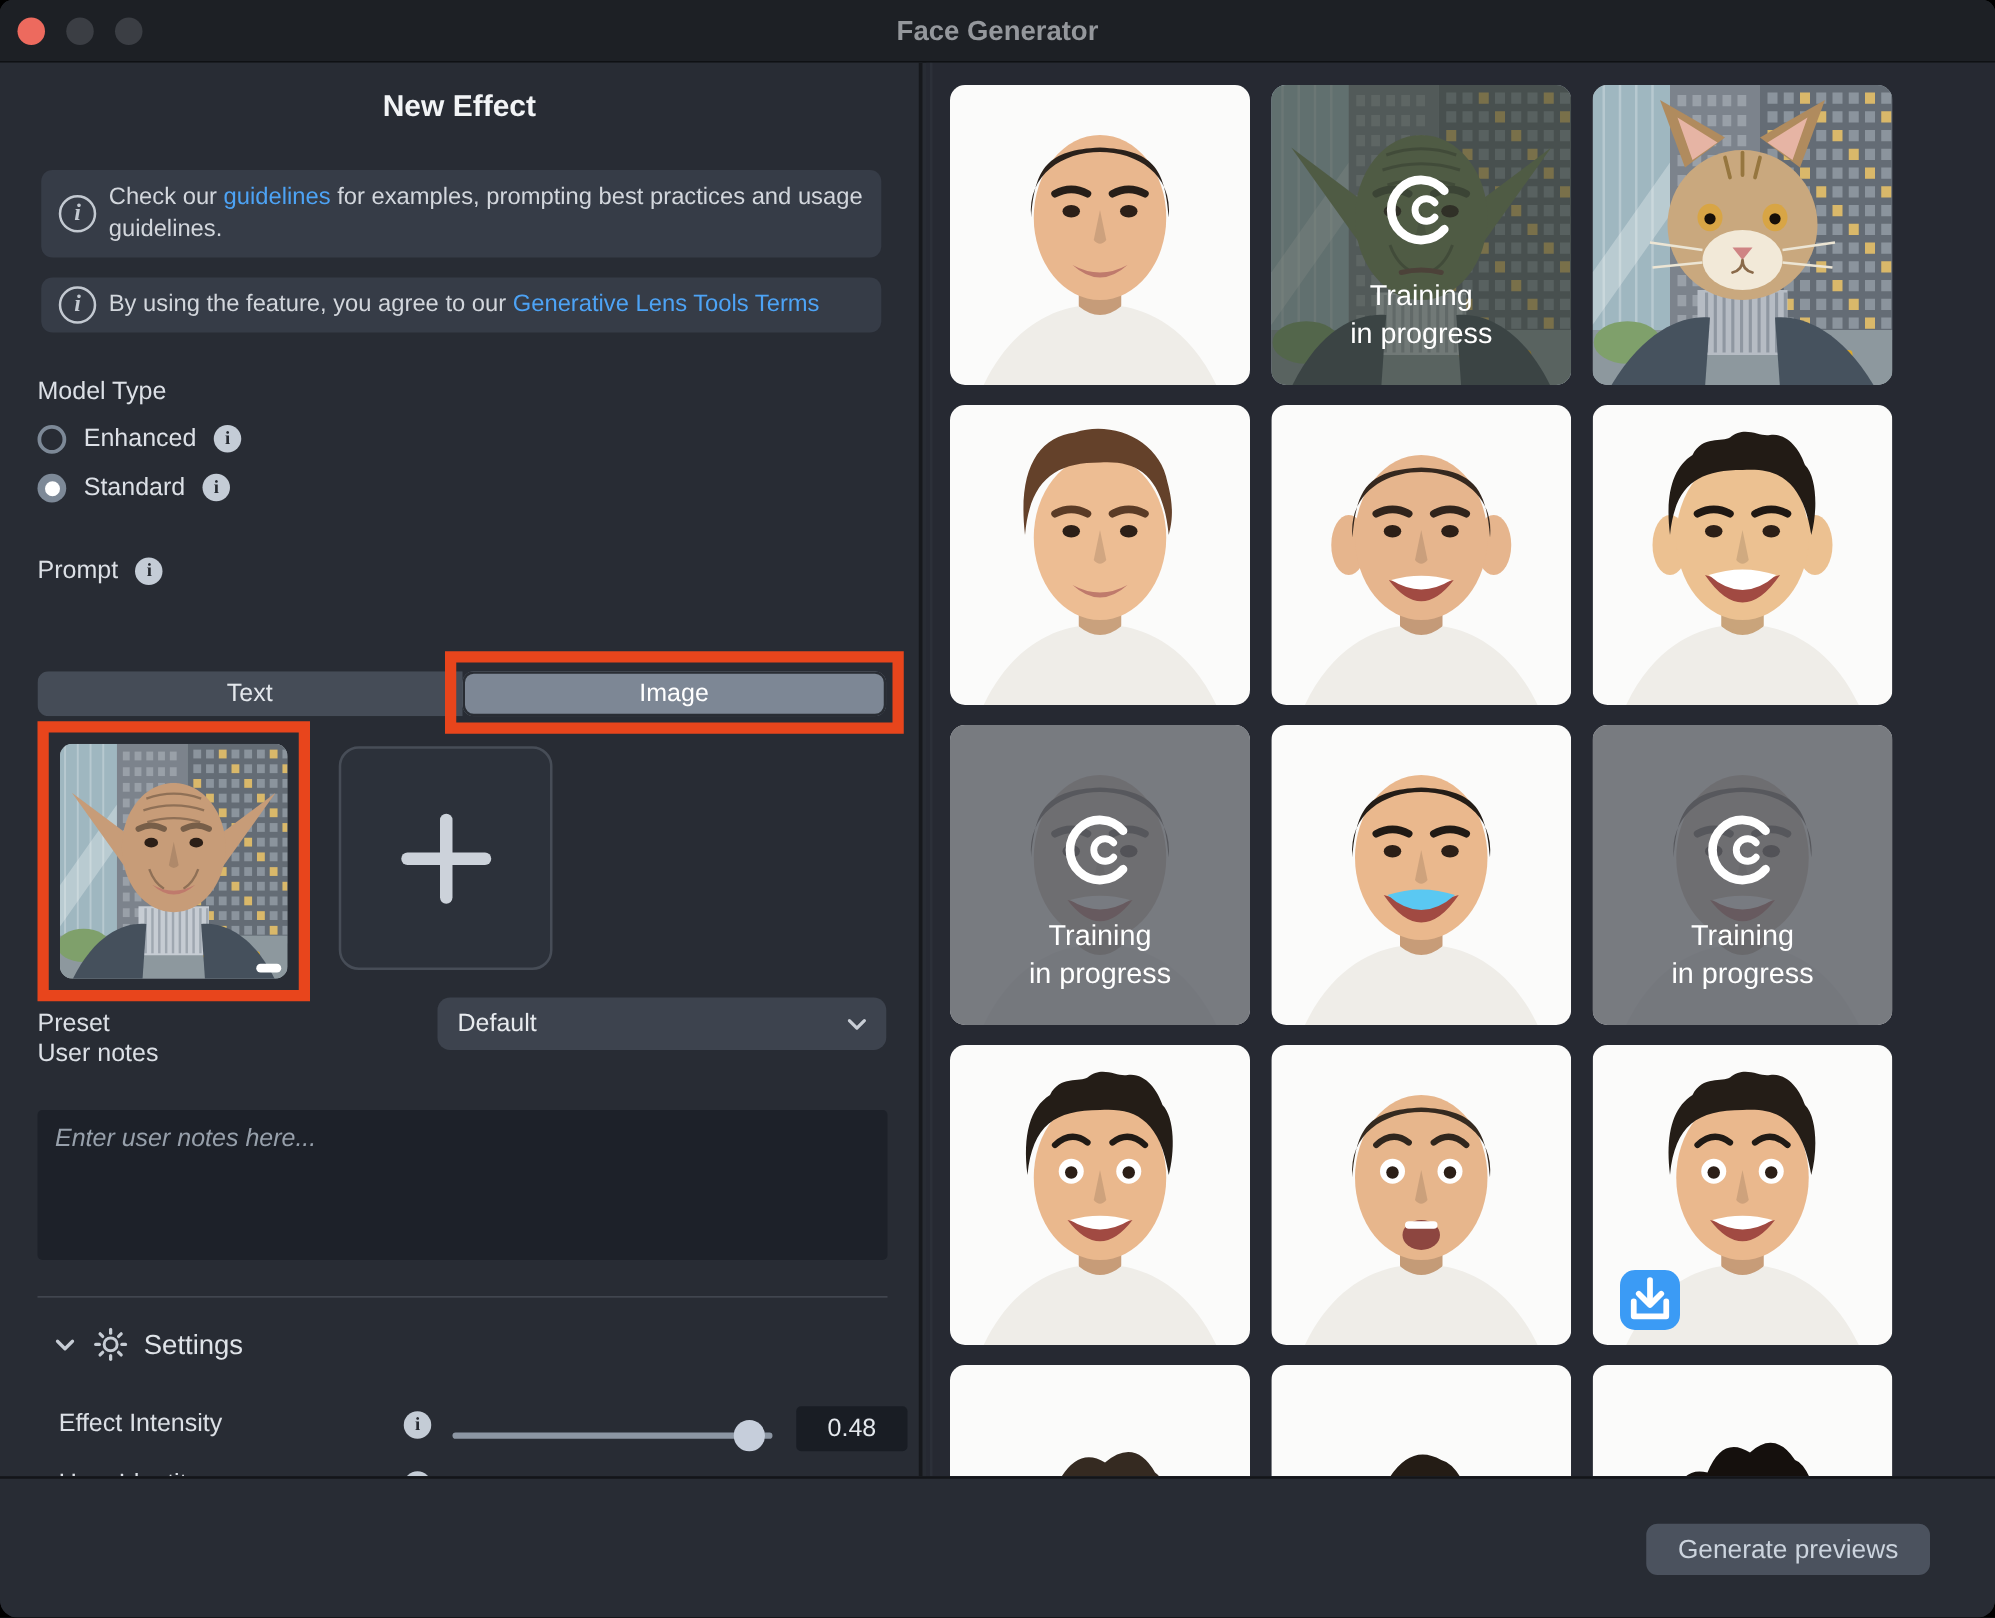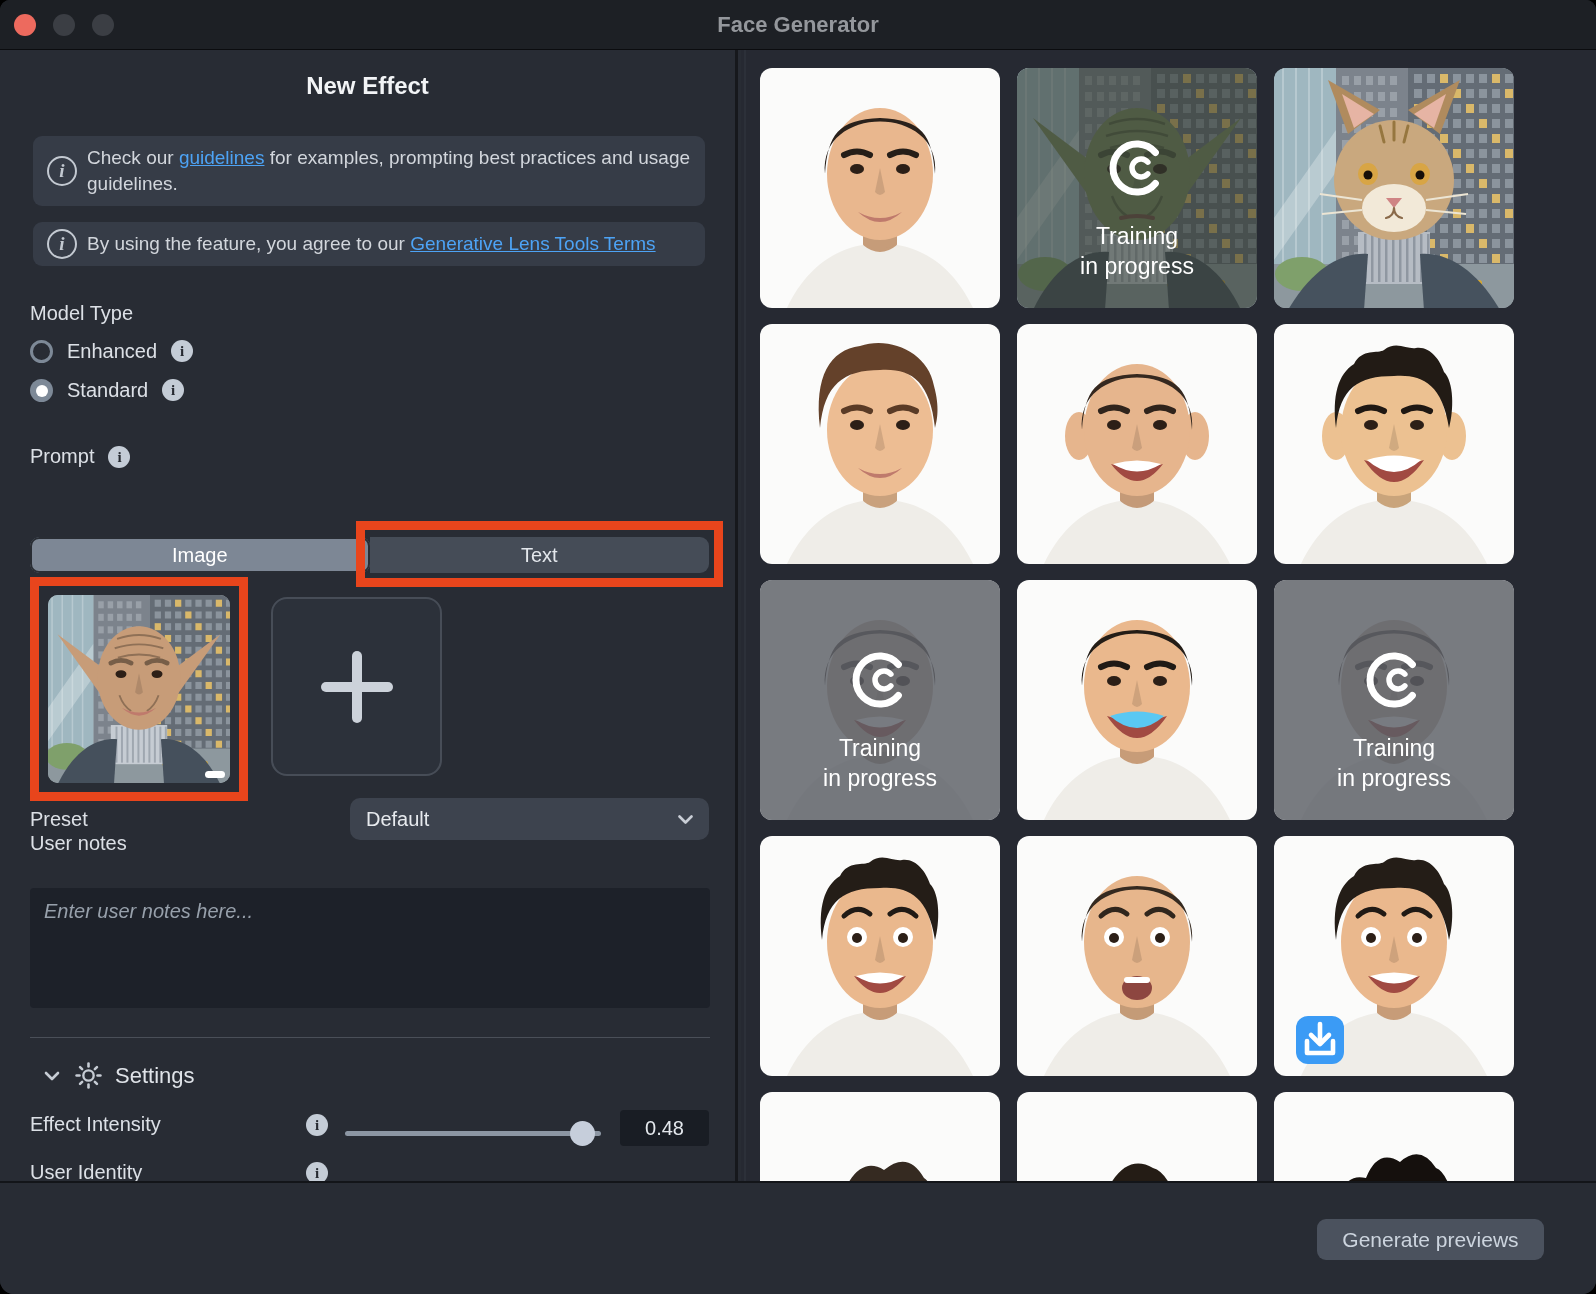--- a/index.html
+++ b/index.html
@@ -28,21 +28,21 @@
   .grid-area::before{content:""; position:absolute; left:3px; top:0; bottom:0; width:2px; background:#3A3F49; opacity:.35;}
   
   .ne-title{position:absolute; top:22px; left:0; right:0; text-align:center;
             font-size:24px; font-weight:bold; color:#F2F4F6;}
   .notice{position:absolute; left:33px; width:672px; background:var(--box); border-radius:9px;
           padding:9px 14px 9px 54px; font-size:19px; line-height:1.36; color:#D2D6DC;}
   .notice .n-icon{position:absolute; left:14px; top:50%; transform:translateY(-50%);
           width:30px; height:30px; border-radius:50%; border:2px solid #C3C9D1;
           color:#C3C9D1; font-family:"Liberation Serif",serif; font-style:italic; font-weight:bold;
           font-size:19px; text-align:center; line-height:26px;}
-  .notice a{color:var(--link); text-decoration:underline; cursor:pointer;}
+  .notice a{color:var(--link); cursor:pointer;}
   #notice1{top:86px;} #notice2{top:172px;}
   .plabel{font-size:20px; color:var(--txt);}
   #model-type-label{position:absolute; left:30px; top:252px;}
   .radio-row{position:absolute; left:30px; display:flex; align-items:flex-start; gap:14px; height:26px;}
   #radio-enhanced{top:290px;} #radio-standard{top:329px;}
   .radio{width:23px; height:23px; border-radius:50%; position:relative;}
   .radio.off{border:3.5px solid #7D8997;}
   .radio.on{background:#7D8997;}
   .radio.on::after{content:""; position:absolute; left:5.5px; top:5.5px; width:12px; height:12px;
                    border-radius:50%; background:#fff;}
@@ -77,21 +77,21 @@
           cursor:pointer;}
   .select .chev{position:absolute; right:16px; top:17px;}
   #notes-label{position:absolute; left:30px; top:782px;}
   textarea.notes{position:absolute; left:30px; top:838px; width:680px; height:120px; background:#1D2129;
           border:none; border-radius:4px; resize:none; padding:12px 14px; font-size:20px;
           color:#E4E8ED; font-family:"Liberation Sans",sans-serif; outline:none;}
   textarea.notes::placeholder{font-style:italic; color:#97A0AB;}
   .hr{position:absolute; left:30px; width:680px; height:1px; background:#4A4F58; top:987px;}
   .settings-row{position:absolute; left:42px; top:1012px; display:flex; align-items:center; gap:13px;
                 color:#DFE3E8; font-size:22px;}
-  .set-row{position:absolute; left:0; width:870px; height:42px;}
+  .set-row{position:absolute; left:17px; width:870px; height:42px;margin-top:15px;}
   #ei-row{top:1055px;} #ui-row{top:1103px;}
   .set-row .plabel{position:absolute; left:30px; top:8px;}
   .set-row .info-dot{position:absolute; left:306px; top:9px;}
   .slider{position:absolute; left:345px; top:26px; width:256px; height:5px; border-radius:3px;
           background:#8C96A3;}
   .knob{position:absolute; right:-2px; top:-10px; width:25px; height:25px; border-radius:50%;
         background:#C6CEDB; cursor:pointer;}
   .valbox{position:absolute; left:620px; top:5px; width:89px; height:36px; background:#191D24;
           border-radius:4px; color:#E4E8ED; font-size:20px; text-align:center; line-height:36px;}
   .seg{position:absolute; left:343px; top:2px; width:366px; height:38px; display:flex;
@@ -153,22 +153,22 @@
         <span class="plabel">Standard</span>
         <span class="info-dot">i</span>
       </div>
 
       <div id="prompt-row">
         <span class="plabel">Prompt</span>
         <span class="info-dot">i</span>
       </div>
 
       <div class="tabs">
+        <div class="tab off">Text</div>
         <div class="tab on">Image</div>
-        <div class="tab off">Text</div>
       </div>
       <div class="hl" id="hl-image-tab"></div>
 
       <div class="thumb" id="prompt-thumb">
           <svg viewBox="0 0 240 240" preserveAspectRatio="xMidYMid slice">
             <rect width="240" height="240" fill="#AAB6BD"></rect>
             <rect x="0" y="0" width="62" height="196" fill="#9FB7C0"></rect>
             <path d="M0 150 L62 62 L62 104 L0 192 Z" fill="rgba(255,255,255,0.28)"></path>
             <rect x="8" y="0" width="2" height="196" fill="rgba(255,255,255,0.25)"></rect>
             <rect x="21" y="0" width="2" height="196" fill="rgba(255,255,255,0.25)"></rect>

